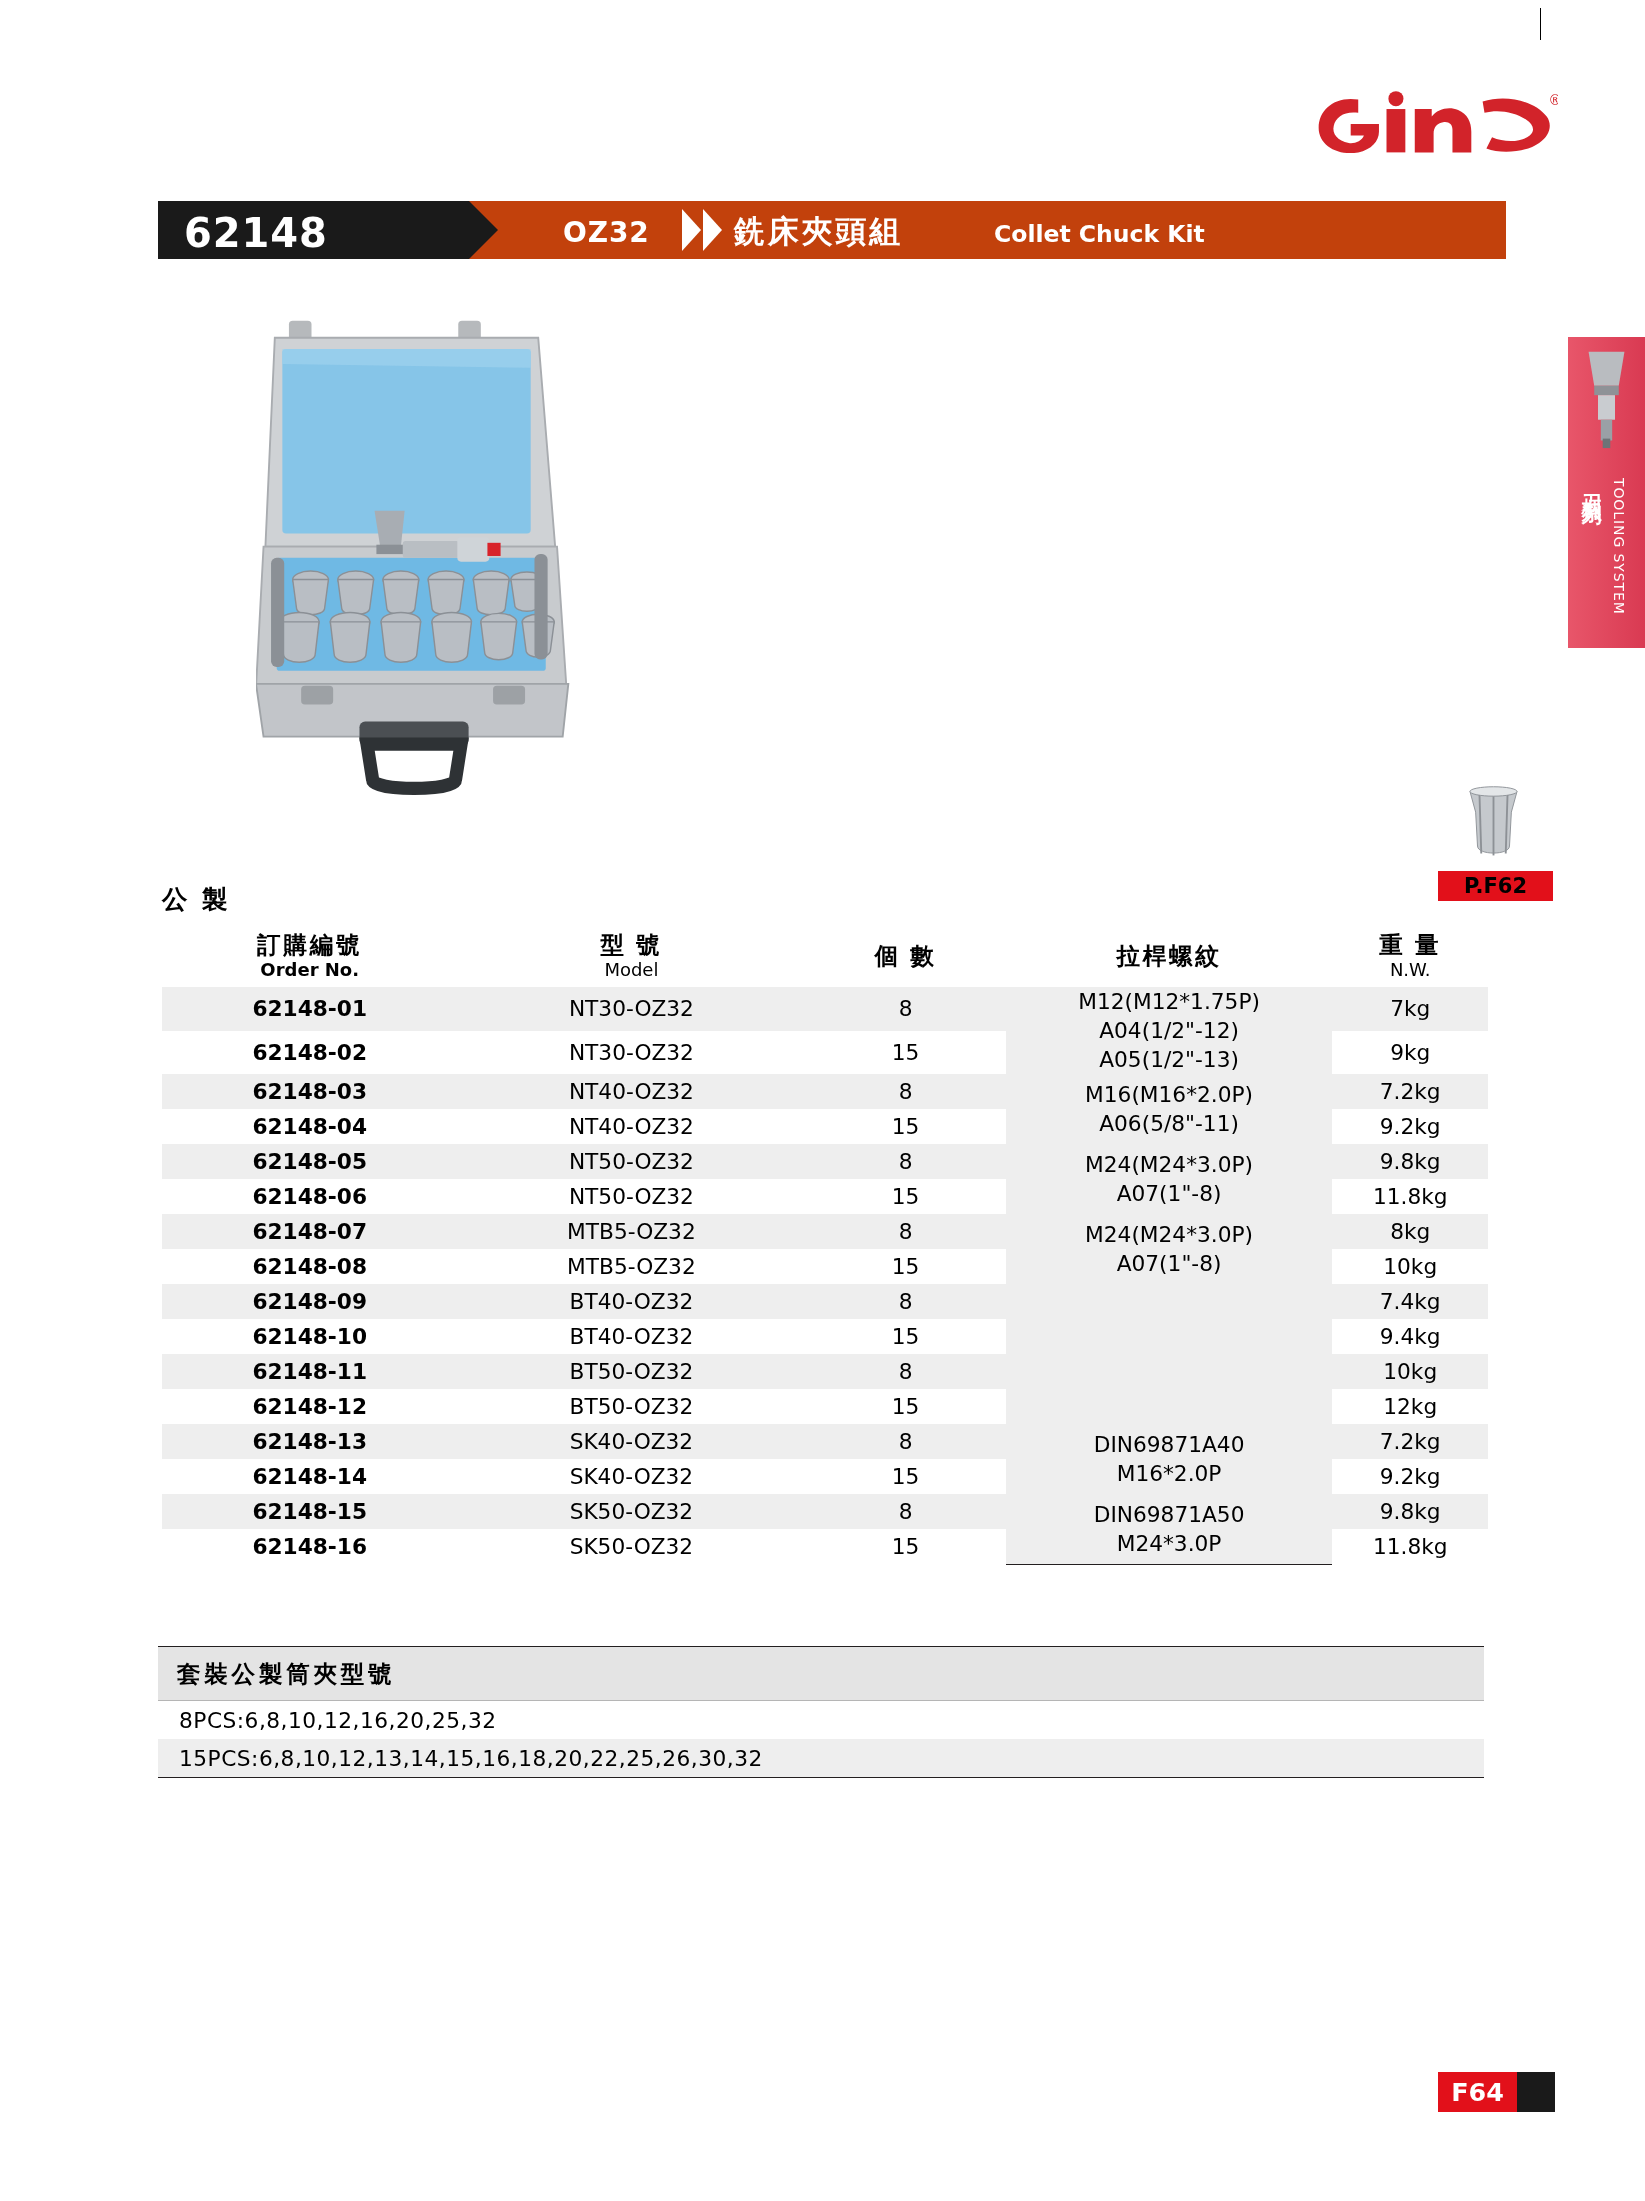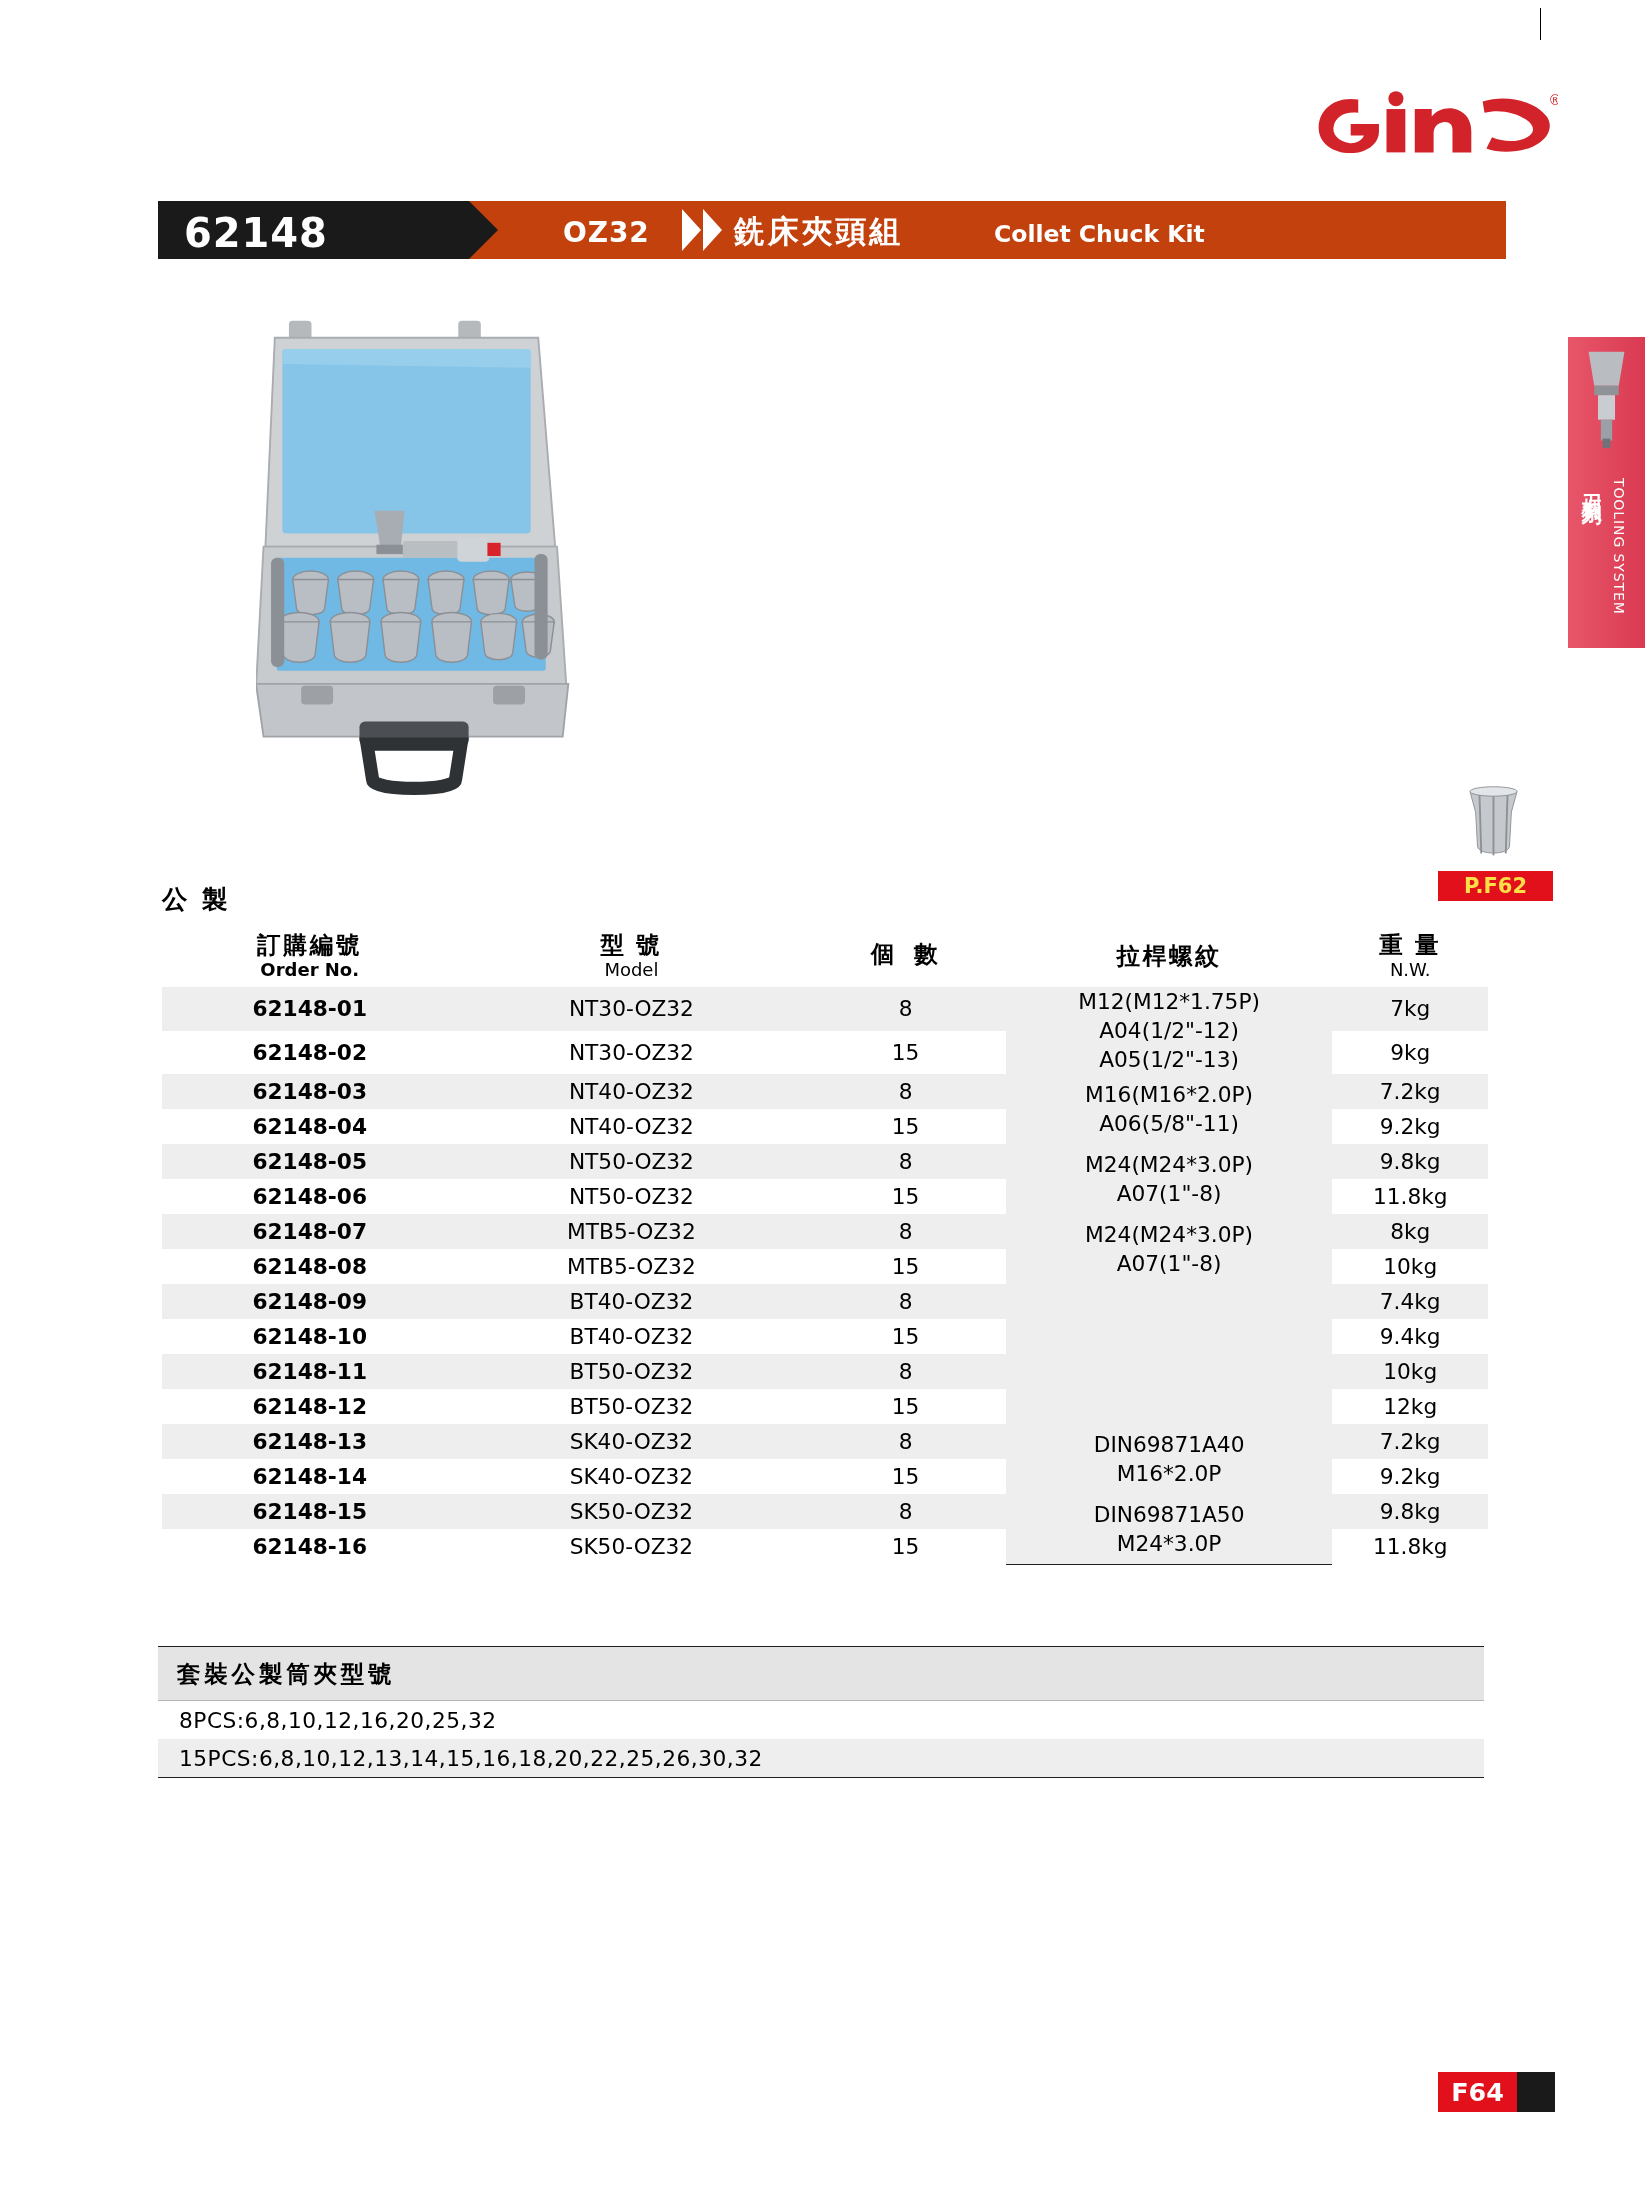--- a/index.html
+++ b/index.html
@@ -166,21 +166,21 @@
     width: 111px;
     height: 85px;
   }
   .pf-badge {
     position: absolute;
     right: 92px;
     top: 871px;
     width: 115px;
     height: 30px;
     background: #e2101a;
-    color: #fde047;
+    color: #000000;
     font-size: 21px;
     font-weight: bold;
     text-align: center;
     line-height: 30px;
     font-family: "DejaVu Sans", sans-serif;
   }
 
   
   .photo {
     position: absolute;
@@ -239,21 +239,21 @@
   .body-row td {
     height: 35px;
     text-align: center;
     font-size: 21.7px;
     font-family: "DejaVu Sans", sans-serif;
     vertical-align: middle;
   }
   .body-row.alt td { background: #eeeeee; }
   .col-order { width: 264px; font-weight: bold; }
   .col-model { width: 311px; }
-  .col-qty   { width: 179px; font-family: Liberation Mono, monospace; }
+  .col-qty   { width: 179px; }
   .col-thread{ width: 292px; }
   .col-nw    { width: 139px; }
 
   .vsep {
     border-left: 0.9px solid #9a9a9a;
   }
   .rowline {
     border-bottom: 0.9px solid #c8c8c8;
   }
   .last-line td {

